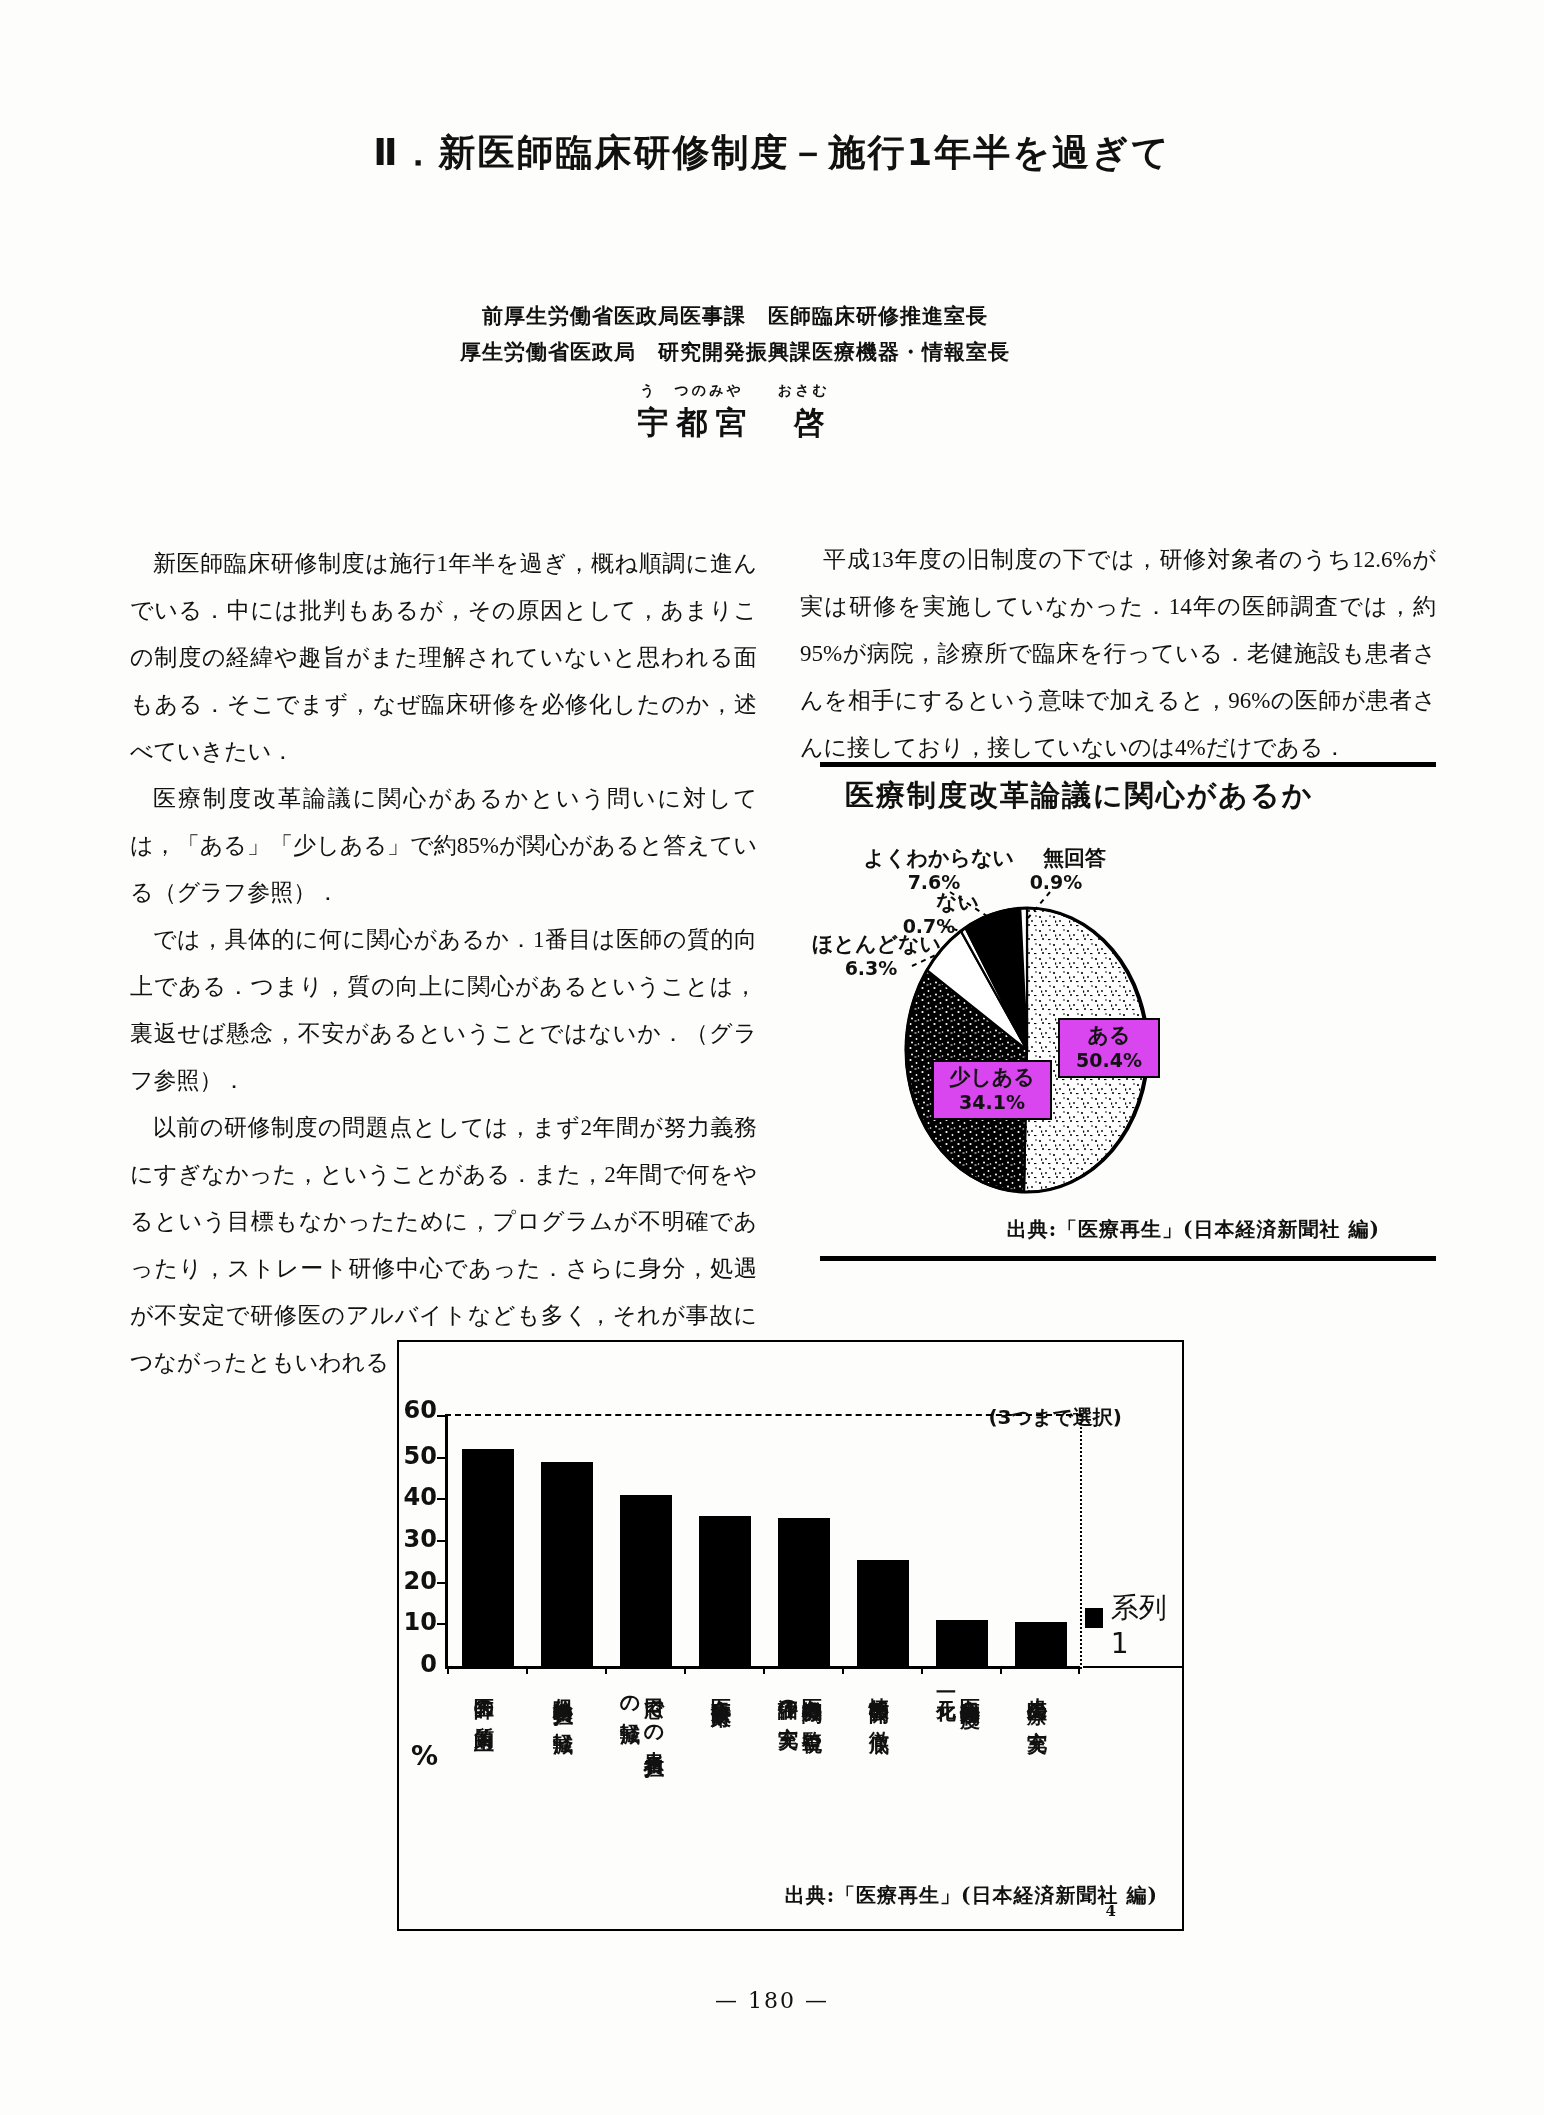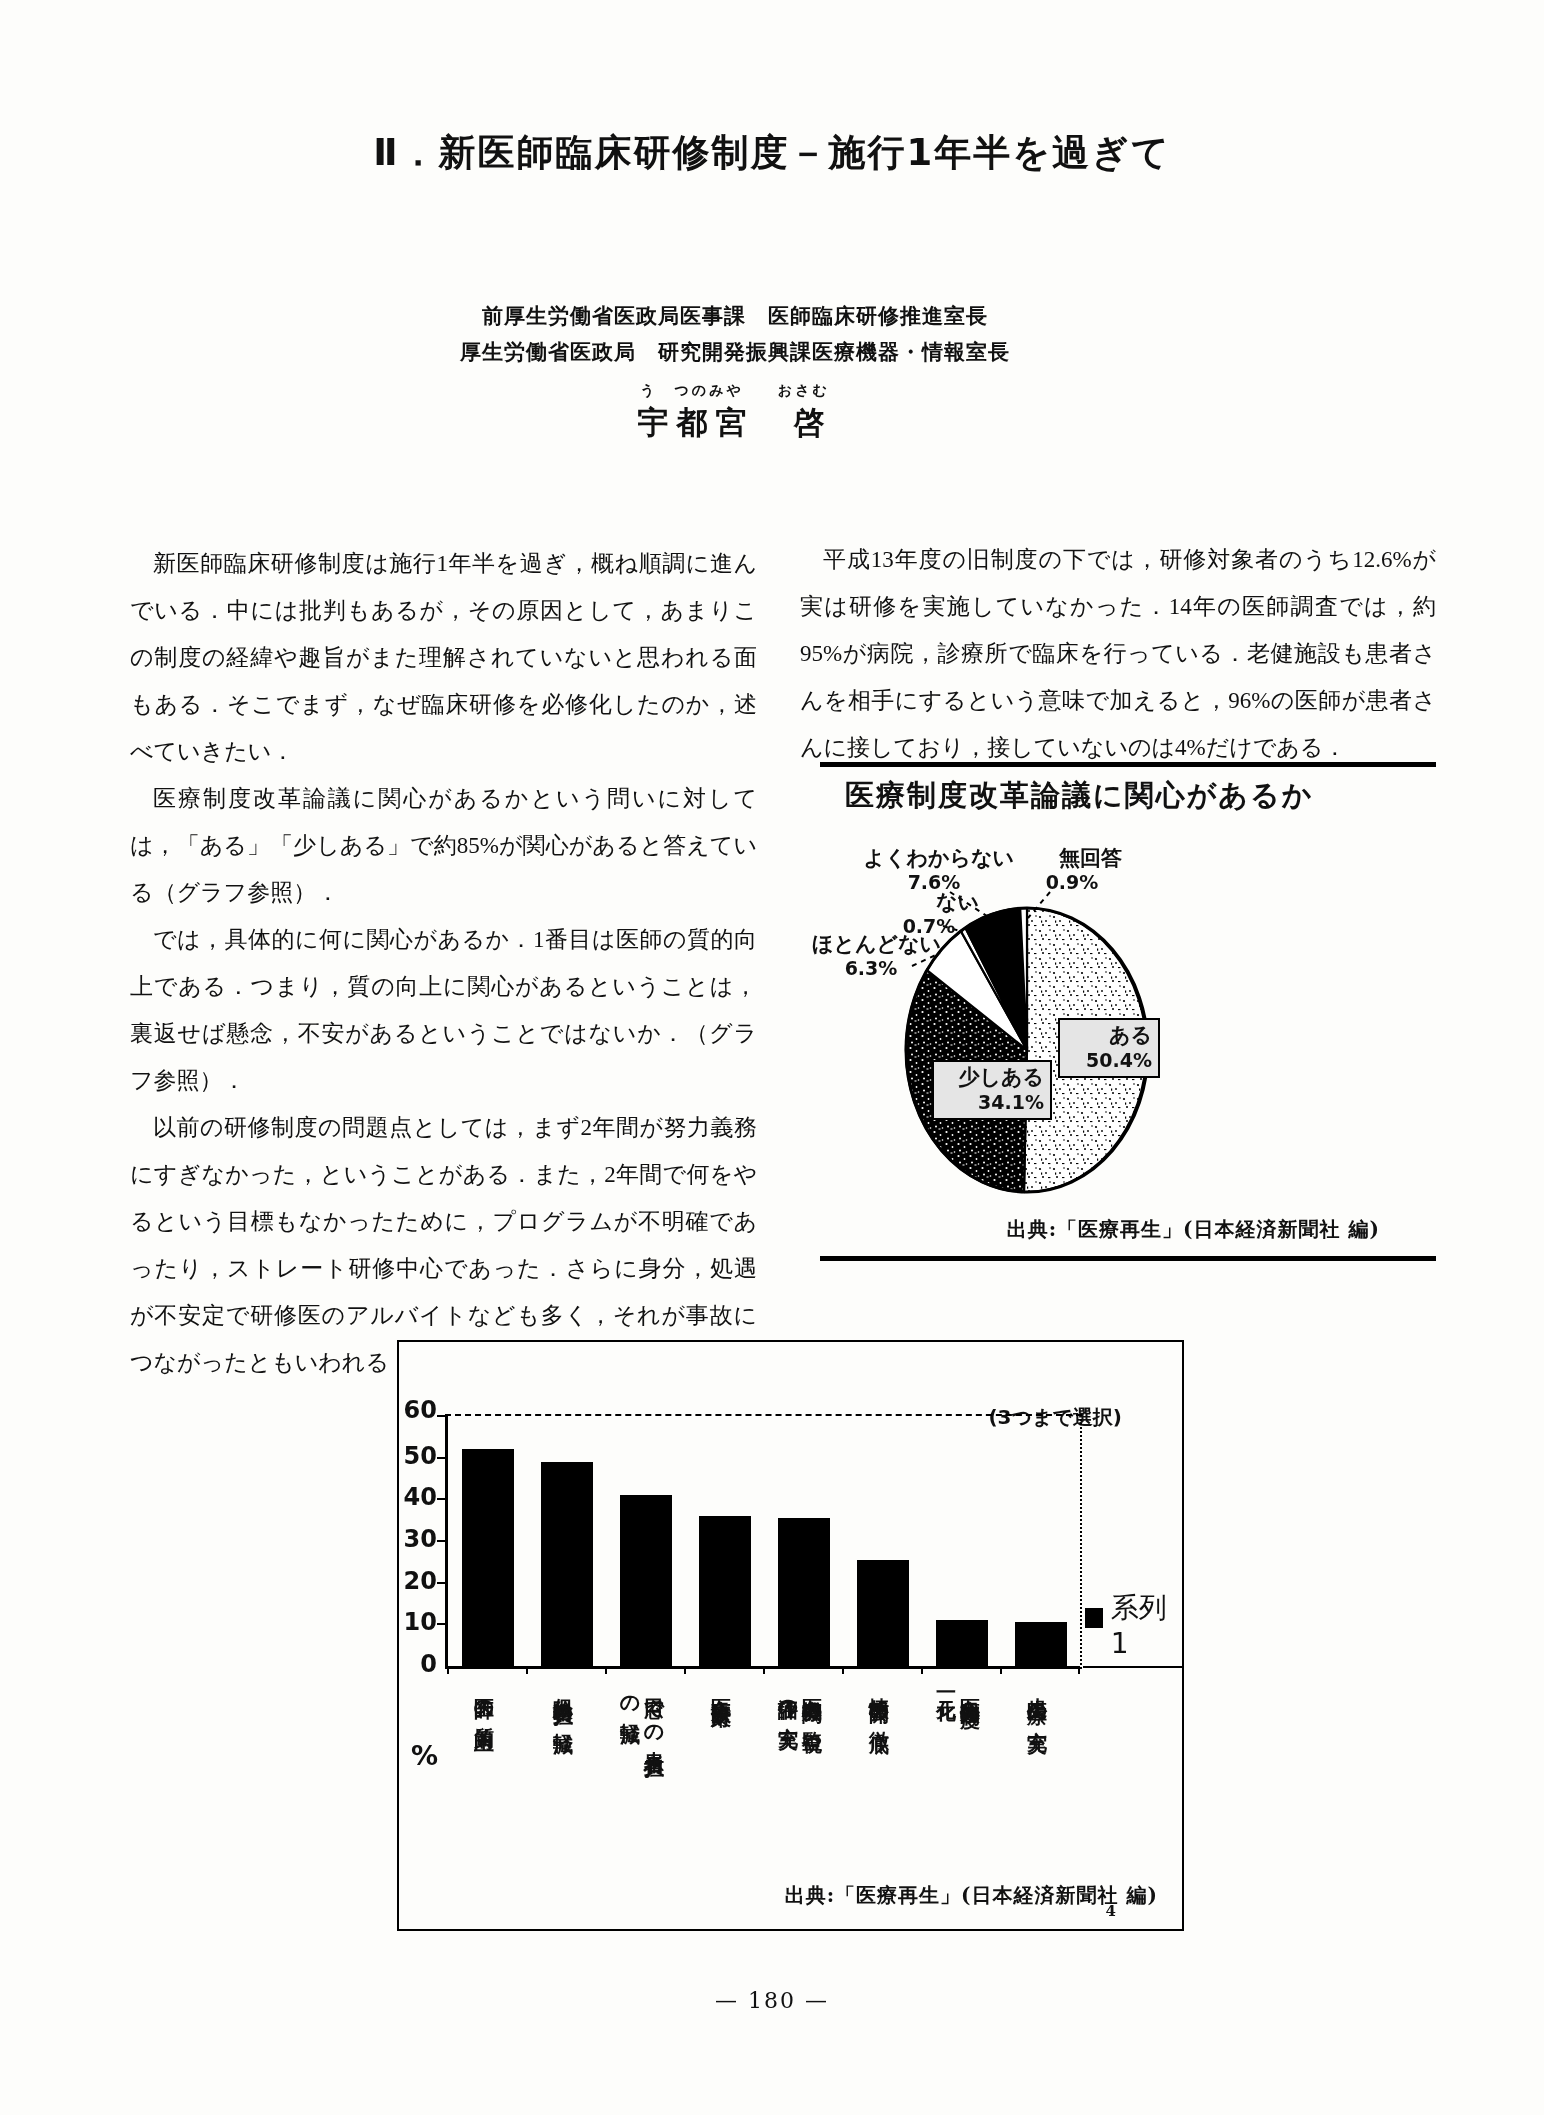--- a/index.html
+++ b/index.html
@@ -35,21 +35,21 @@
   
   .hrule{ left:820px; width:616px; height:5px; background:#000; }
 
   
   .pie-title{ top:776px; left:845px; font-size:29px; font-weight:bold; letter-spacing:2px;}
   .pie-wrap{ top:830px; left:800px; width:640px; height:400px; }
   .pie-callout{ text-align:center; font-weight:bold; line-height:24px;}
   .pie-callout .l1{ font-size:21px;text-align:right; }
   .pie-callout .l2{ font-size:19px; }
   .pie-box{
-    background:#e5e5e5; border:2px solid #000; text-align:right;
+    background:#d946ef; border:2px solid #000; text-align:center;
     font-weight:bold; padding:3px 6px; line-height:25px;
   }
   .pie-box .l1{ font-size:21px; }
   .pie-box .l2{ font-size:19px; }
   .pie-source, .bar-source{
     font-size:20px; font-weight:bold; letter-spacing:1px;
   }
   .pie-source{ top:1216px; left:820px; width:560px; text-align:right; }
 
   
@@ -158,21 +158,21 @@
         <line x1="143" y1="96" x2="163" y2="102"></line>
         <line x1="112" y1="136" x2="140" y2="123"></line>
       </g>
     </svg>
 
     
     <div class="abs pie-callout" style="top:16px;left:54px;width:160px;">
       <div class="l1 sans">よくわからない</div>
       <div class="l2 sans">7.6%</div>
     </div>
-    <div class="abs pie-callout" style="top:16px;left:222px;width:100px;">
+    <div class="abs pie-callout" style="top:16px;left:206px;width:100px;">
       <div class="l1 sans">無回答</div>
       <div class="l2 sans">0.9%</div>
     </div>
     <div class="abs pie-callout" style="top:60px;left:79px;width:100px;">
       <div class="l1 sans">ない</div>
       <div class="l2 sans">0.7%</div>
     </div>
     <div class="abs pie-callout" style="top:102px;left:1px;width:140px;">
       <div class="l1 sans">ほとんどない</div>
       <div class="l2 sans">6.3%</div>

